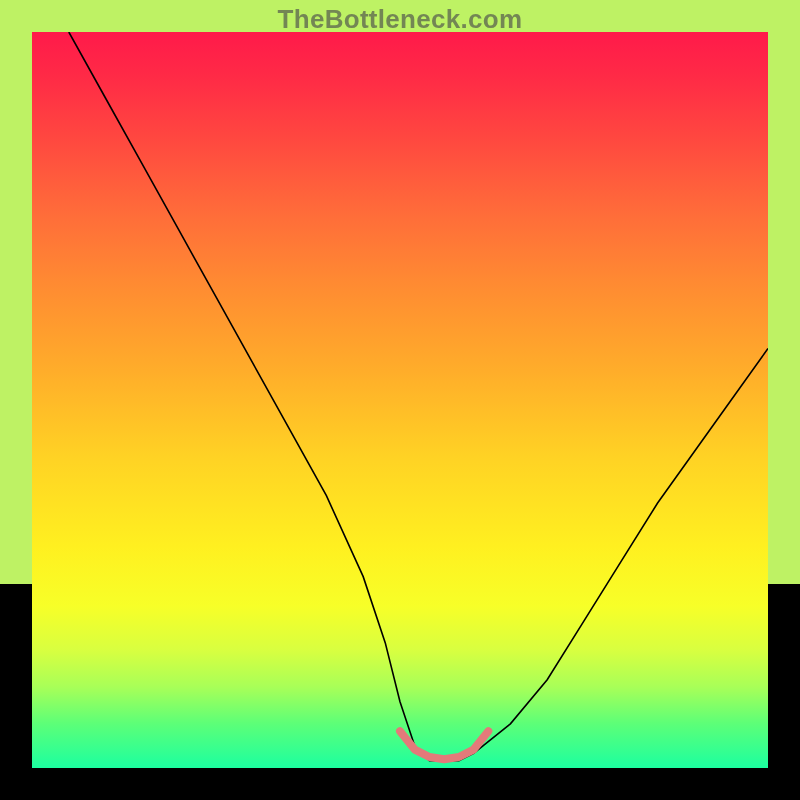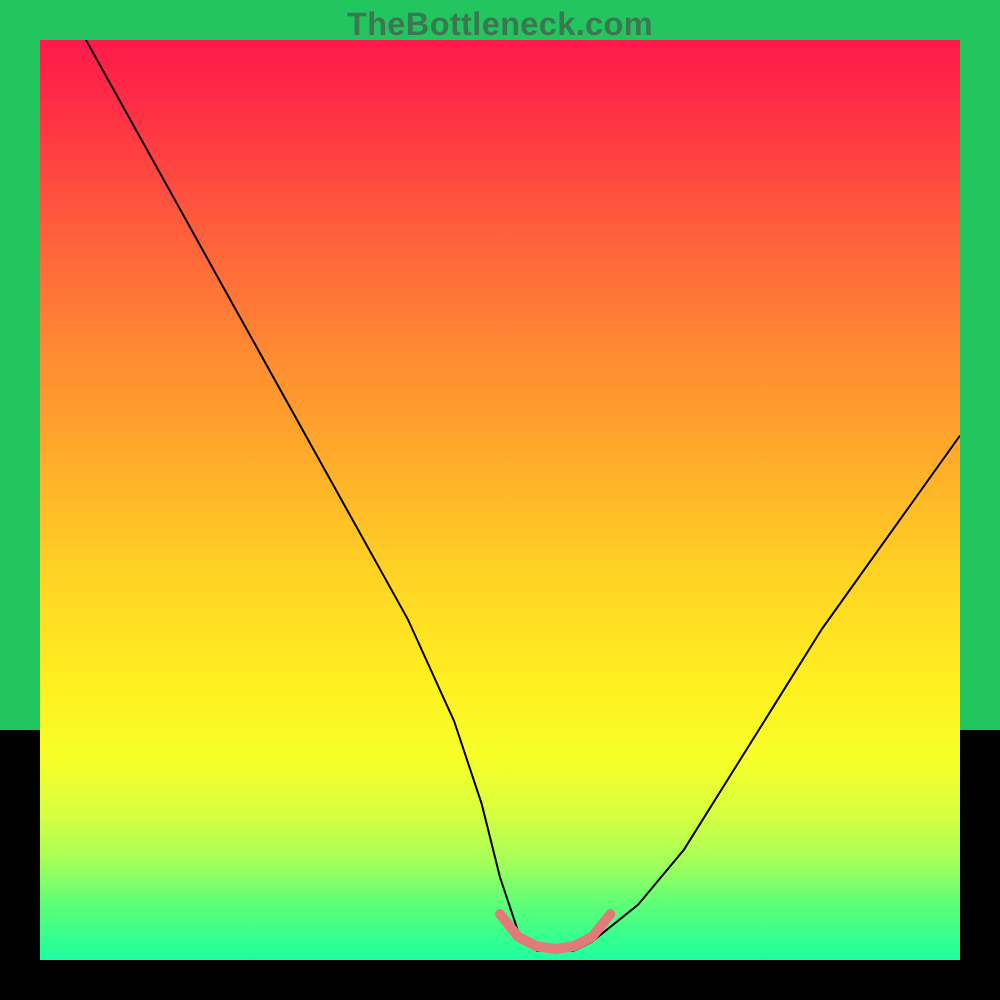--- a/index.html
+++ b/index.html
@@ -1,21 +1,21 @@
 <!DOCTYPE html>
 <html><head>
 <meta charset="utf-8">
 <style>
   * { margin: 0; padding: 0; box-sizing: border-box; }
   html, body { width: 800px; height: 800px; overflow: hidden; background: #000; font-family: Arial, Helvetica, sans-serif; }
   .frame {
     position: relative;
     width: 800px;
     height: 584px;
-    background: #22c55e;
+    background: #bef264;
   }
   .plot-area {
     position: absolute;
     left: 32px;
     top: 32px;
     width: 736px;
     height: 736px;
     overflow: hidden;
   }
   .gradient-bg {

